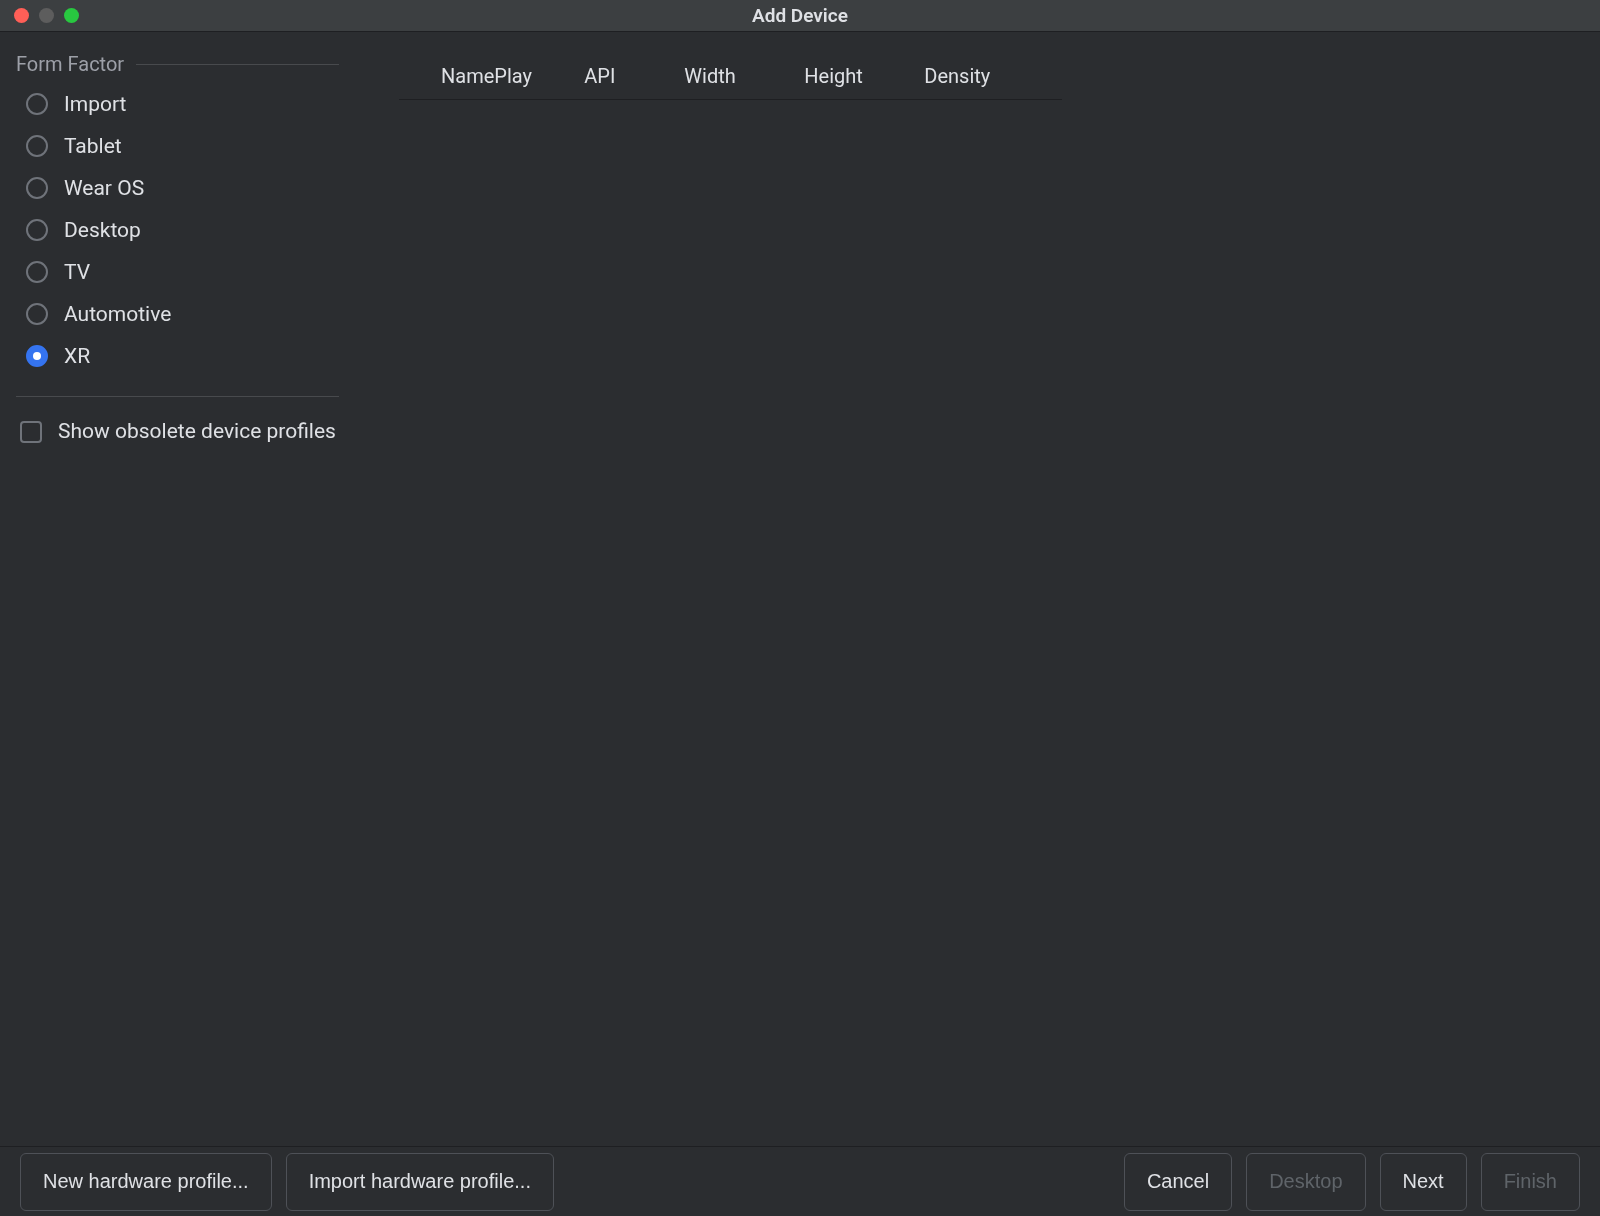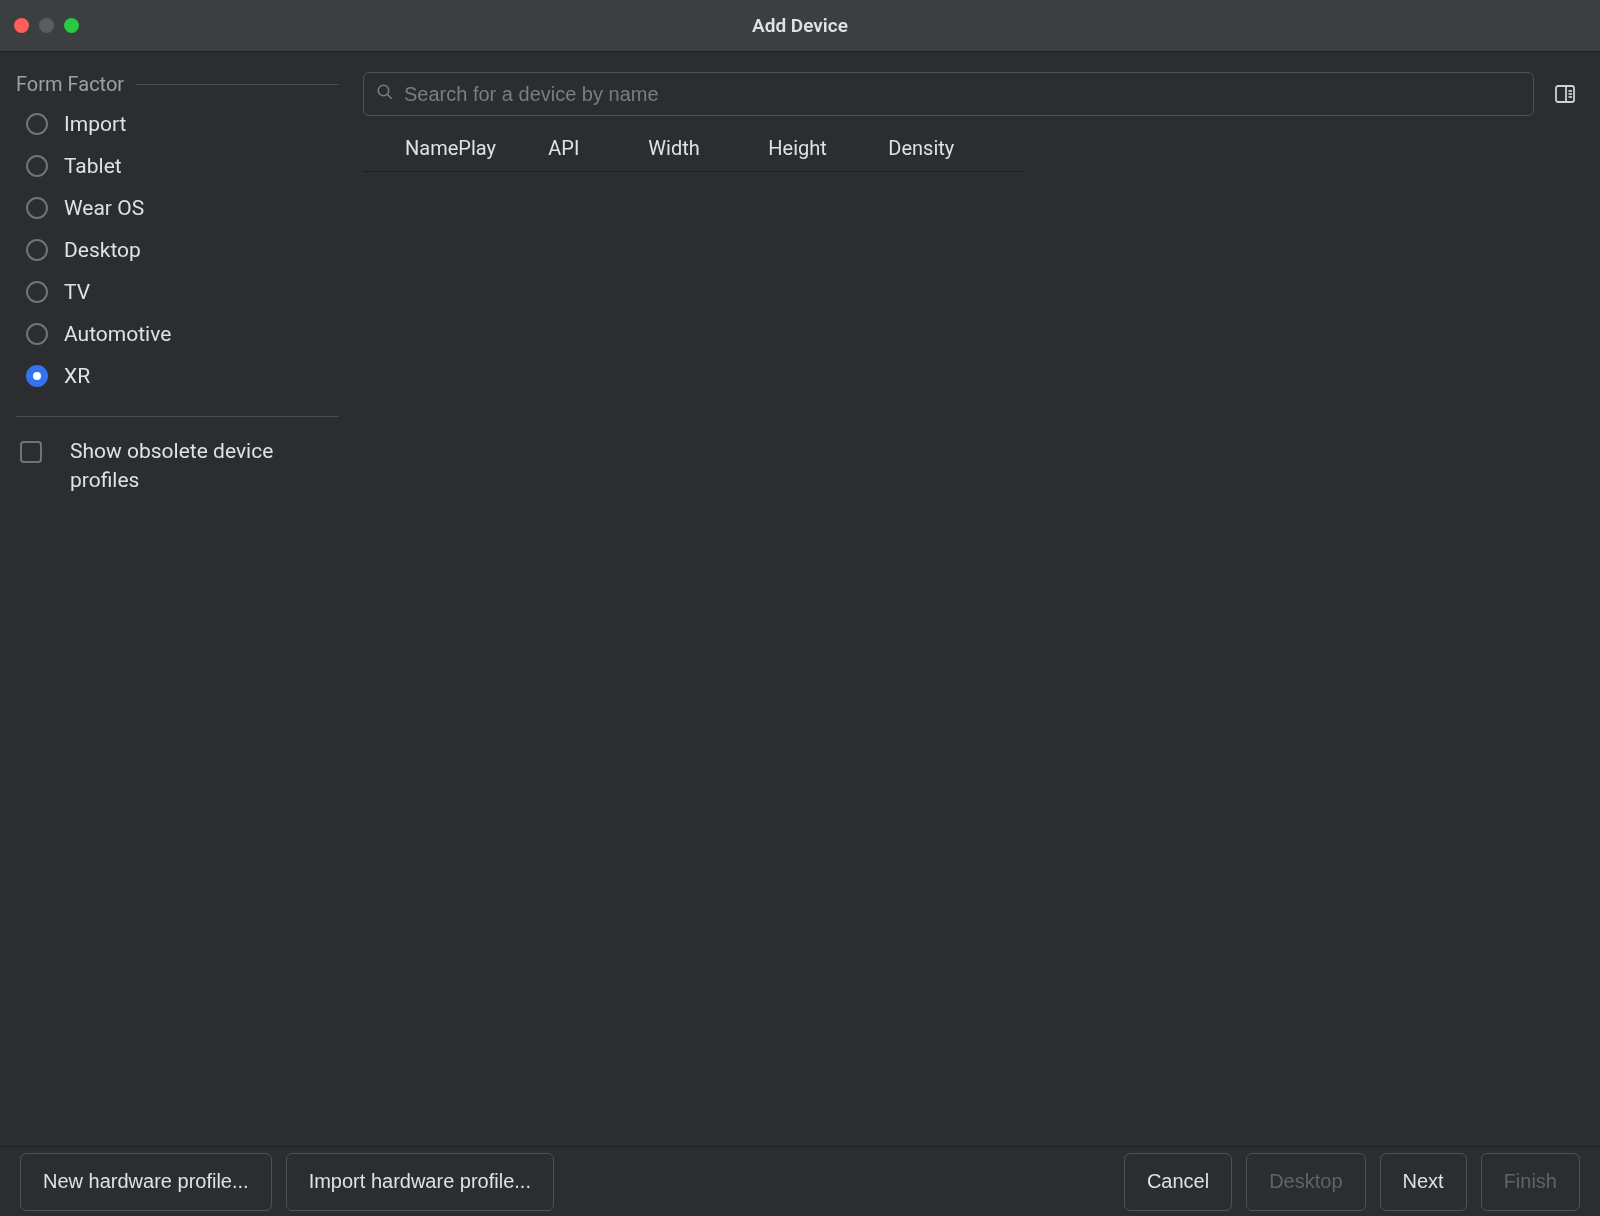--- a/index.html
+++ b/index.html
@@ -8,21 +8,21 @@
     background: #2b2d30;
     font-family: -apple-system, BlinkMacSystemFont, "Segoe UI", Roboto, sans-serif;
     color: #dfe1e5;
     font-size: 20px;
     display: flex;
     flex-direction: column;
   }
 
   
   .titlebar {
-    height: 52px;
+    height: 32px;
     background: #3c3f41;
     display: flex;
     align-items: center;
     position: relative;
     border-bottom: 1px solid #1e1f22;
   }
   .traffic-lights {
     display: flex;
     gap: 10px;
     padding-left: 14px;
@@ -42,20 +42,21 @@
     font-weight: 600;
     font-size: 19px;
     color: #dfe1e5;
   }
 
   
   .content {
     flex: 1;
     display: flex;
     min-height: 0;
+    gap: 36px;
   }
 
   
   .sidebar {
     width: 355px;
     padding: 20px 16px 16px 16px;
     display: flex;
     flex-direction: column;
   }
   .sidebar-header {
@@ -128,21 +129,20 @@
     height: 22px;
     border: 2px solid #6f737a;
     border-radius: 4px;
     flex-shrink: 0;
     margin-top: 4px;
   }
   .checkbox-label {
     font-size: 21px;
     line-height: 1.4;
     color: #dfe1e5;
-    margin-left: 12px;
   }
 
   
   .main {
     flex: 1;
     display: flex;
     flex-direction: column;
     padding: 20px 20px 0 8px;
     min-width: 0;
   }
@@ -305,40 +305,20 @@
 
     <div class="sidebar-div"></div>
 
     <div class="checkbox-item">
       <div class="checkbox-box"></div>
       <span class="checkbox-label">Show obsolete device profiles</span>
     </div>
   </div>
 
   <div class="main">
-    <div class="search-row">
-      <div class="search-box">
-        <span>
-          <svg width="18" height="18" viewBox="0 0 24 24" fill="none" stroke="#7a7d85" stroke-width="2">
-            <circle cx="10" cy="10" r="7"></circle>
-              <line x1="21" y1="21" x2="15" y2="15"></line>
-          </svg>
-        </span>
-        <input class="search-input" type="text" placeholder="Search for a device by name" style="">
-      </div>
-      <div class="icon-btn">
-        <svg width="24" height="24" viewBox="0 0 24 24" fill="none" stroke="#cfd1d6" stroke-width="1.8">
-          <rect x="3" y="4" width="18" height="16" rx="2"></rect>
-          <line x1="13" y1="4" x2="13" y2="20"></line>
-          <line x1="15.5" y1="9" x2="19" y2="9"></line>
-          <line x1="15.5" y1="12" x2="19" y2="12"></line>
-          <line x1="15.5" y1="15" x2="19" y2="15"></line>
-        </svg>
-      </div>
-    </div>
 
     <div class="table">
       <div class="table-header">
         <div class="th-name">Name</div>
         <div>Play</div>
         <div>API</div>
         <div>Width</div>
         <div>Height</div>
         <div>Density</div>
       </div>

